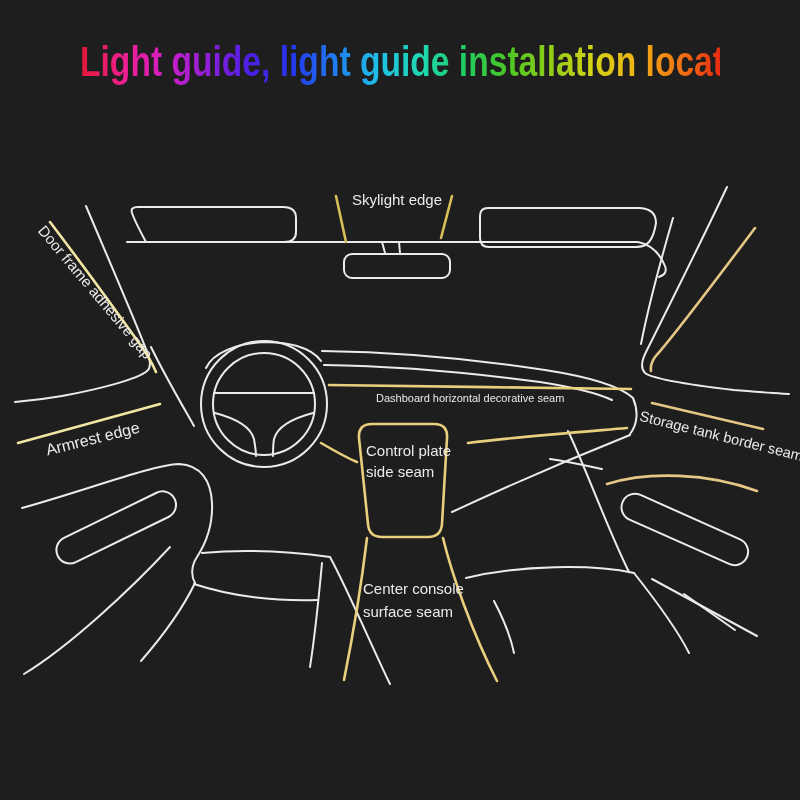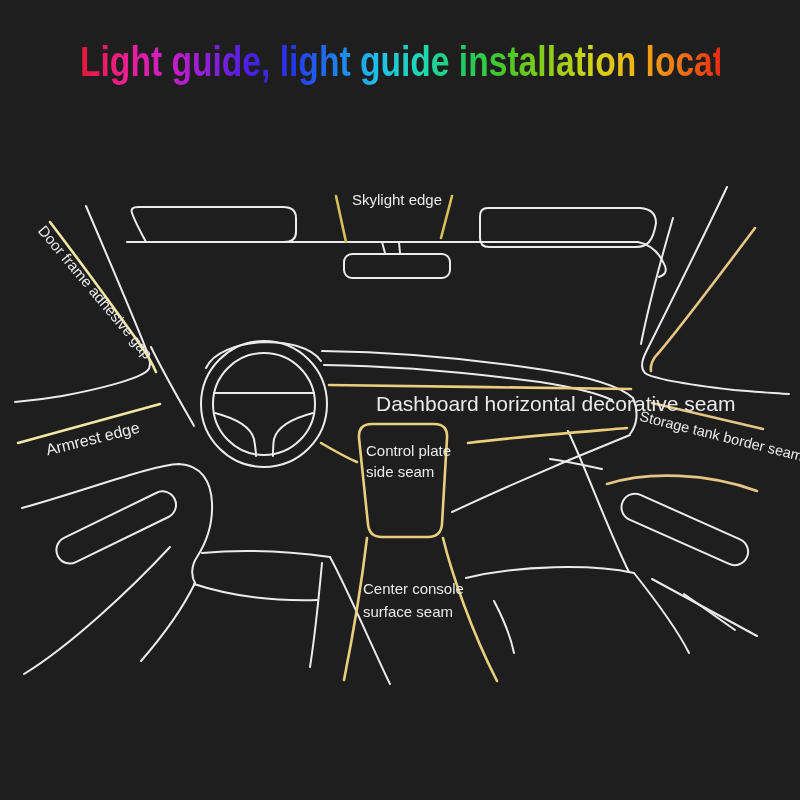--- a/index.html
+++ b/index.html
@@ -19,21 +19,21 @@
   svg path, svg rect, svg circle{fill:none;stroke-linecap:round;stroke-linejoin:round;}
   .w{stroke:var(--line);stroke-width:2;}
   .g{stroke:var(--gold);stroke-width:2.6;}
   .gp{stroke:var(--gold-pale);stroke-width:2.6;}
   .gt{stroke:var(--gold-tan);stroke-width:2.6;}
   .gk{stroke:var(--gold-tick);stroke-width:2.6;}
   .label{position:absolute;color:var(--label);font-size:15px;white-space:nowrap;}
   #lb-skylight{left:352px;top:191px;}
   #lb-doorframe{left:48px;top:222px;transform:rotate(50deg);transform-origin:0 0;}
   #lb-armrest{left:44px;top:442px;font-size:16px;transform:rotate(-14deg);transform-origin:0 0;}
-  #lb-dashseam{left:376px;top:392px;font-size:21px;}
+  #lb-dashseam{left:376px;top:392px;font-size:11px;}
   #lb-controlplate{left:366px;top:440px;line-height:21px;font-size:15px;}
   #lb-console{left:363px;top:577px;line-height:23px;font-size:15px;}
   #lb-storage{left:642px;top:408px;font-size:14.5px;transform:rotate(14deg);transform-origin:0 0;}
 </style>
 </head>
 <body>
 
 <div class="stage">
 
   <div id="title" style="background-image: linear-gradient(90deg, rgb(227, 24, 55), rgb(239, 31, 142), rgb(207, 31, 196), rgb(143, 31, 216), rgb(74, 31, 228), rgb(36, 56, 236), rgb(31, 126, 240), rgb(31, 192, 232), rgb(31, 216, 176), rgb(31, 204, 98), rgb(73, 200, 36), rgb(142, 204, 23), rgb(210, 212, 20), rgb(240, 180, 20), rgb(240, 121, 20), rgb(234, 43, 18));">Light guide, light guide installation location</div>

